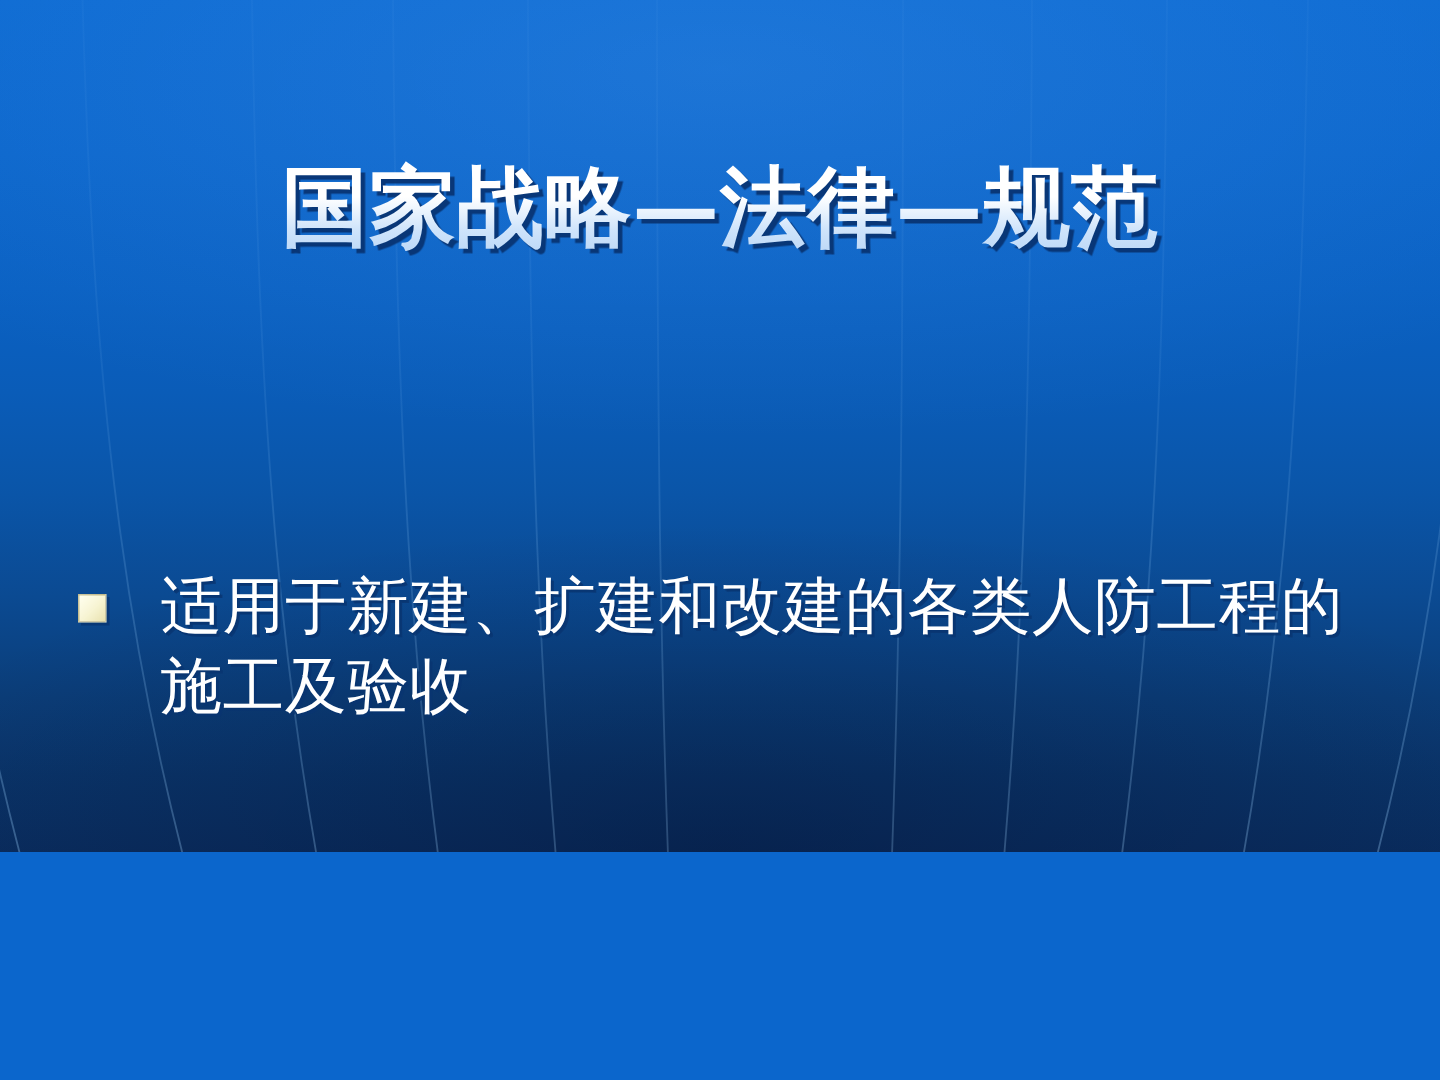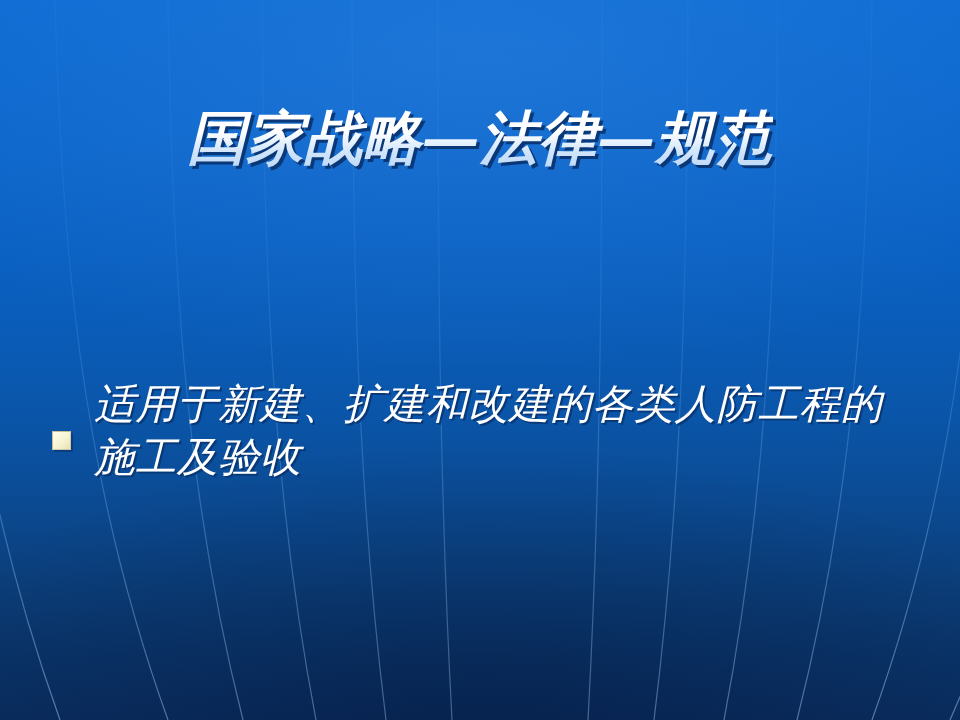--- a/index.html
+++ b/index.html
@@ -6,34 +6,33 @@
   html,body{margin:0;padding:0;}
   body{
     width:960px;height:720px;overflow:hidden;
     font-family:"DejaVu Serif","Liberation Serif",serif;
     background:#0b66cc;
   }
 
   
   #slide{
     position:relative;
-    width:960px;height:720px;
+    width:960px;height:568px;
     overflow:hidden;
     background:
       linear-gradient(to bottom,
         #0c6ad2 0%,
         #0b66cc 18%,
         #0a61c3 34%,
         #0a5cb8 46%,
         #0a55a8 58%,
         #0b4a92 70%,
         #0b3d78 82%,
         #0a3469 91%,
         #0a2d5f 100%);
-    font-style: italic;
   }
 
   
   #bg-lines{
     position:absolute;inset:0;
     width:960px;height:720px;
     pointer-events:none;
   }
 
   
@@ -79,22 +78,22 @@
 
   
   #body-block{
     position:absolute;
     left:52px;
     top:378px;
     width:860px;
   }
   .bullet-row{
     display:flex;
-    align-items:center;
-    gap:3px;
+    align-items:flex-start;
+    gap:16px;
   }
   .bullet-marker{
     flex:0 0 auto;
     width:17px;height:17px;
     margin-top:18px;
     margin-right:20px;
     background:linear-gradient(135deg,#fffff0 0%,#f7f4d2 55%,#e9e2b0 100%);
     border:1px solid rgba(120,110,60,0.35);
     box-shadow:2px 2px 0 rgba(7,46,104,0.55);
   }

